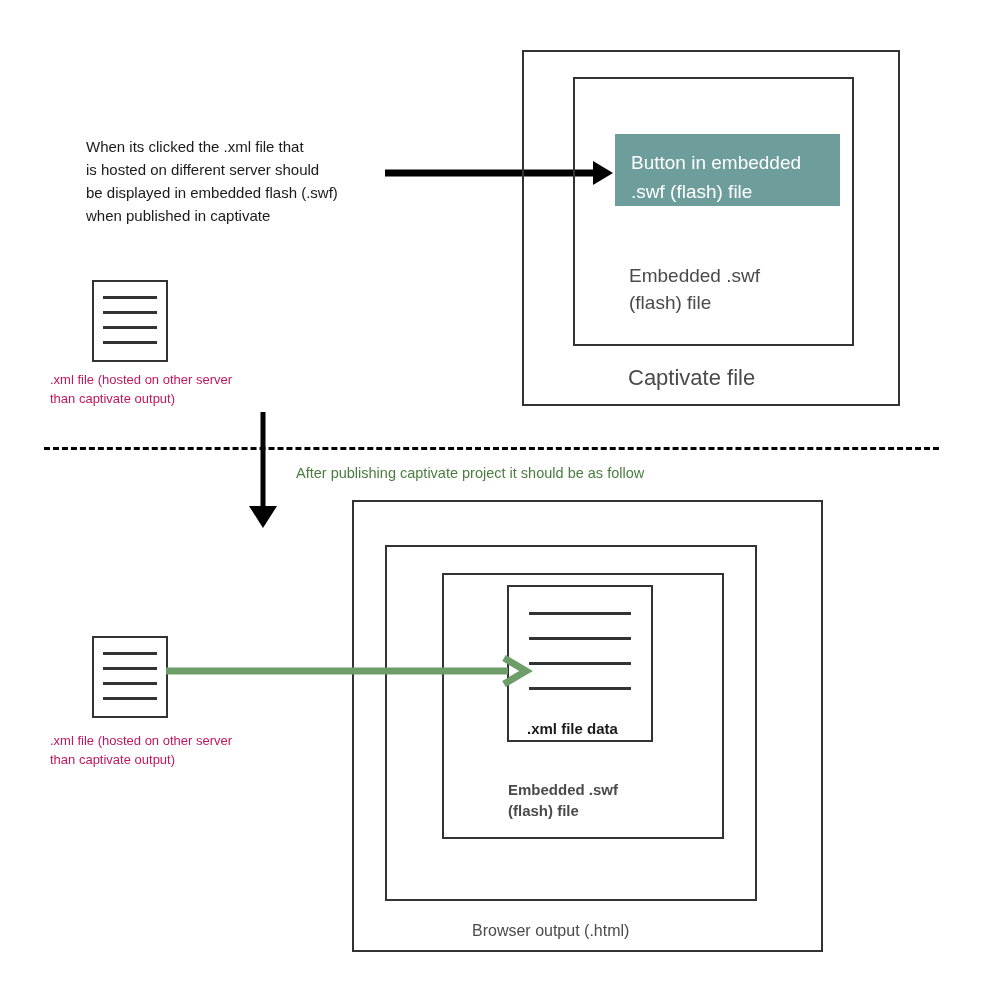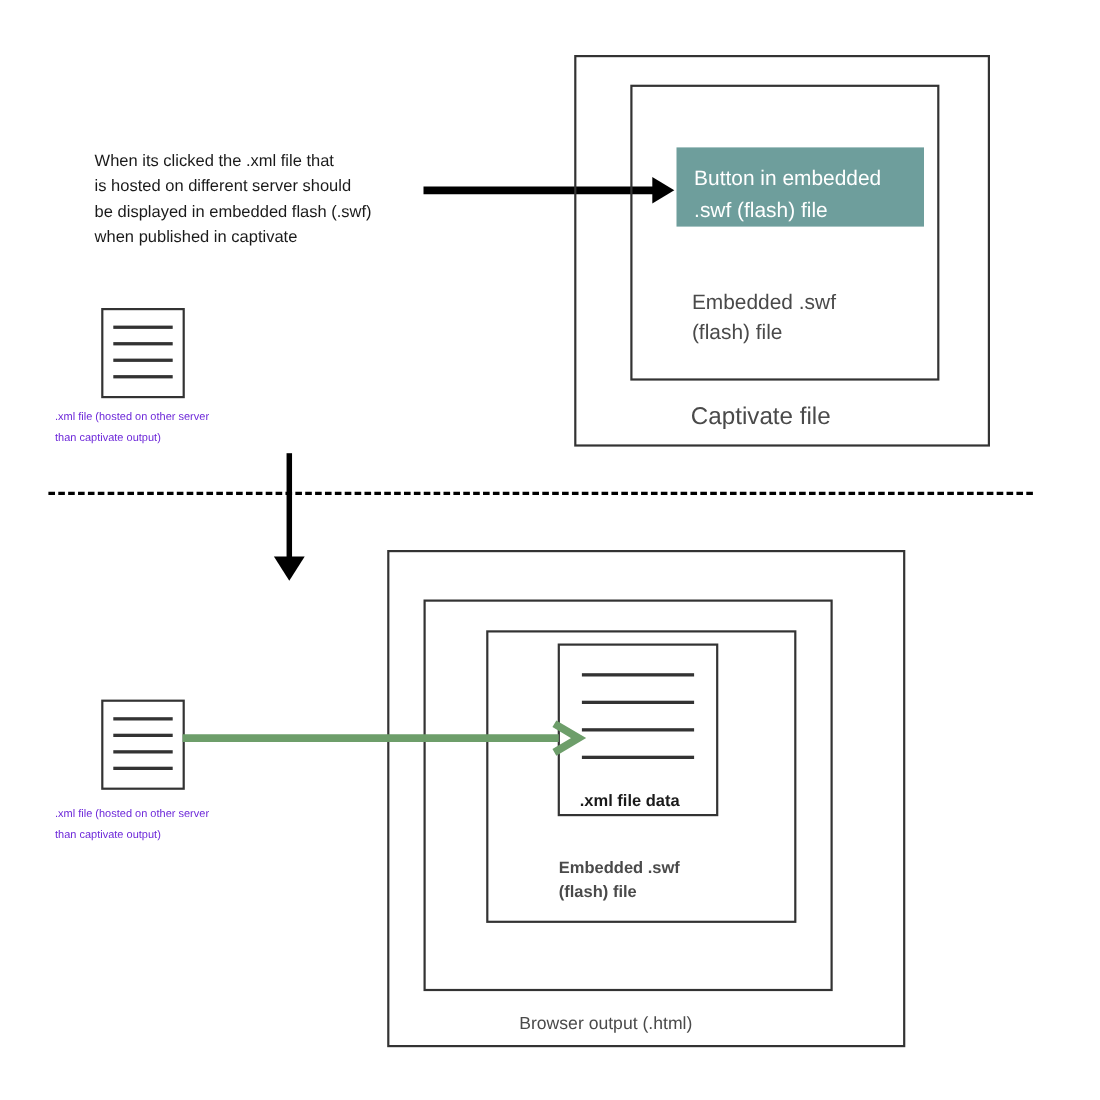--- a/index.html
+++ b/index.html
@@ -33,23 +33,23 @@
   
   .para {
     position: absolute;
     font-size: 15px;
     line-height: 23px;
     color: #1a1a1a;
     white-space: pre-line;
   }
   .caption {
     position: absolute;
-    font-size: 10px;
+    font-size: 13px;
     line-height: 19px;
-    color: #6d28d9;
+    color: #be185d;
     white-space: pre-line;
   }
   .boxlabel {
     position: absolute;
     color: #4a4a4a;
     white-space: pre-line;
     text-align: left;
   }
   .label-lg { font-size: 22px; line-height: 29px; }
   .label-md { font-size: 19px; line-height: 27px; }
@@ -149,20 +149,21 @@
 
   <div class="dashed-divider" style="left:44px; top:447px; width:895px;"></div>
 
   <div class="abs" style="left:244px; top:410px; width:40px; height:120px;">
     <svg width="40" height="120" viewBox="0 0 40 120">
       <line x1="19" y1="2" x2="19" y2="100" stroke="#000000" stroke-width="5"></line>
       <polygon points="5,96 19,118 33,96" fill="#000000"></polygon>
     </svg>
   </div>
 
+  <div class="green-note" style="left:296px; top:463px; width:450px;">After publishing captivate project it should be as follow</div>
 
   <div class="box" style="left:352px; top:500px; width:471px; height:452px;"></div>
   <div class="boxlabel label-sm" style="left:472px; top:920px; width:300px;">Browser output (.html)</div>
 
   <div class="box" style="left:385px; top:545px; width:372px; height:356px;"></div>
 
   <div class="box" style="left:442px; top:573px; width:282px; height:266px;"></div>
   <div class="boxlabel label-xs" style="left:508px; top:779px; width:220px;">Embedded .swf
 (flash) file</div>
 

